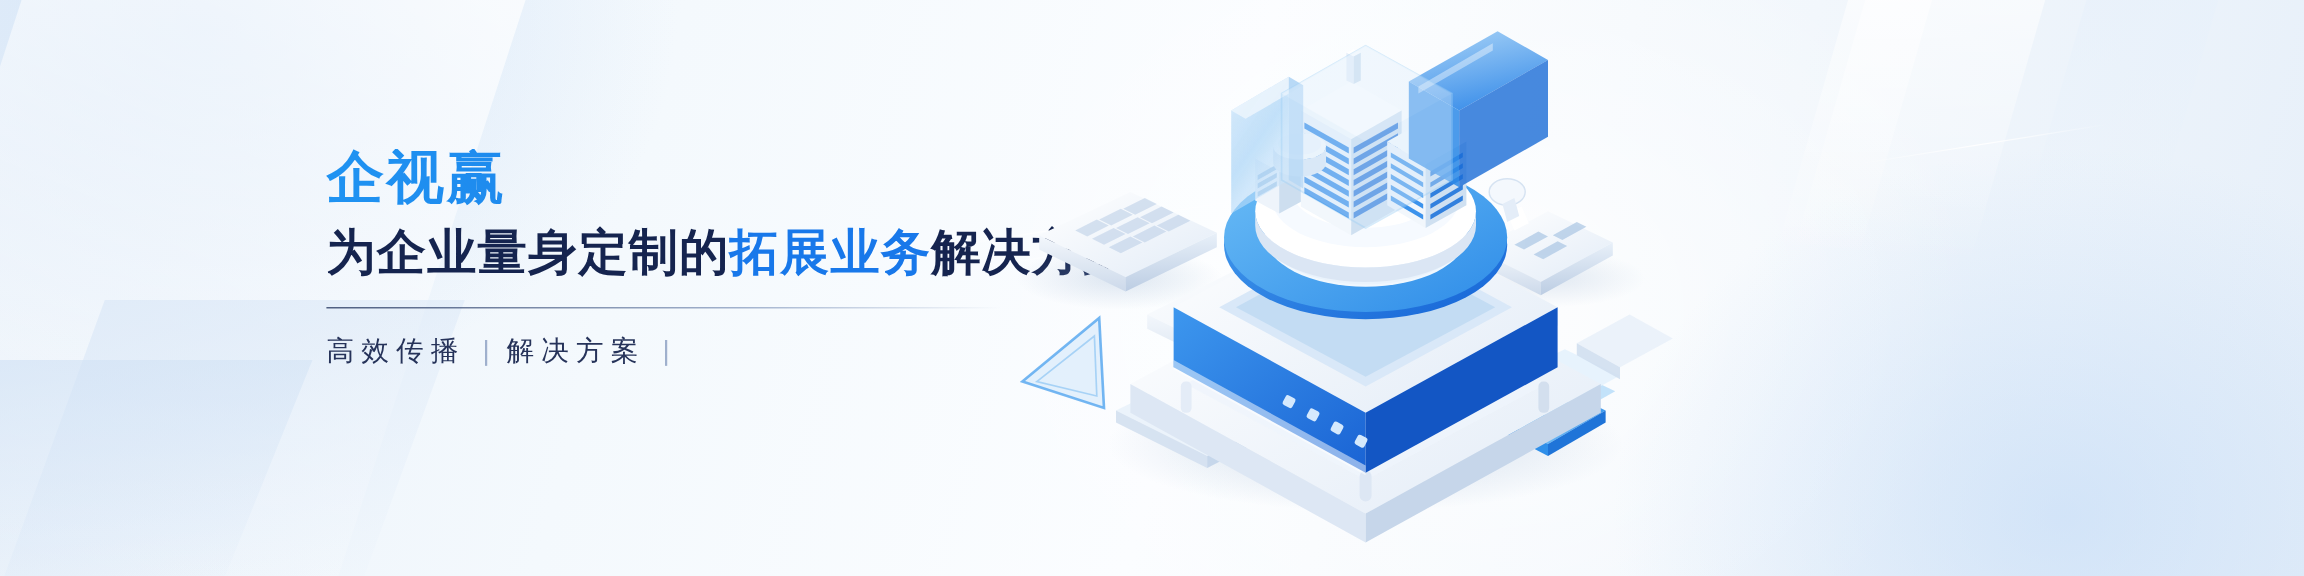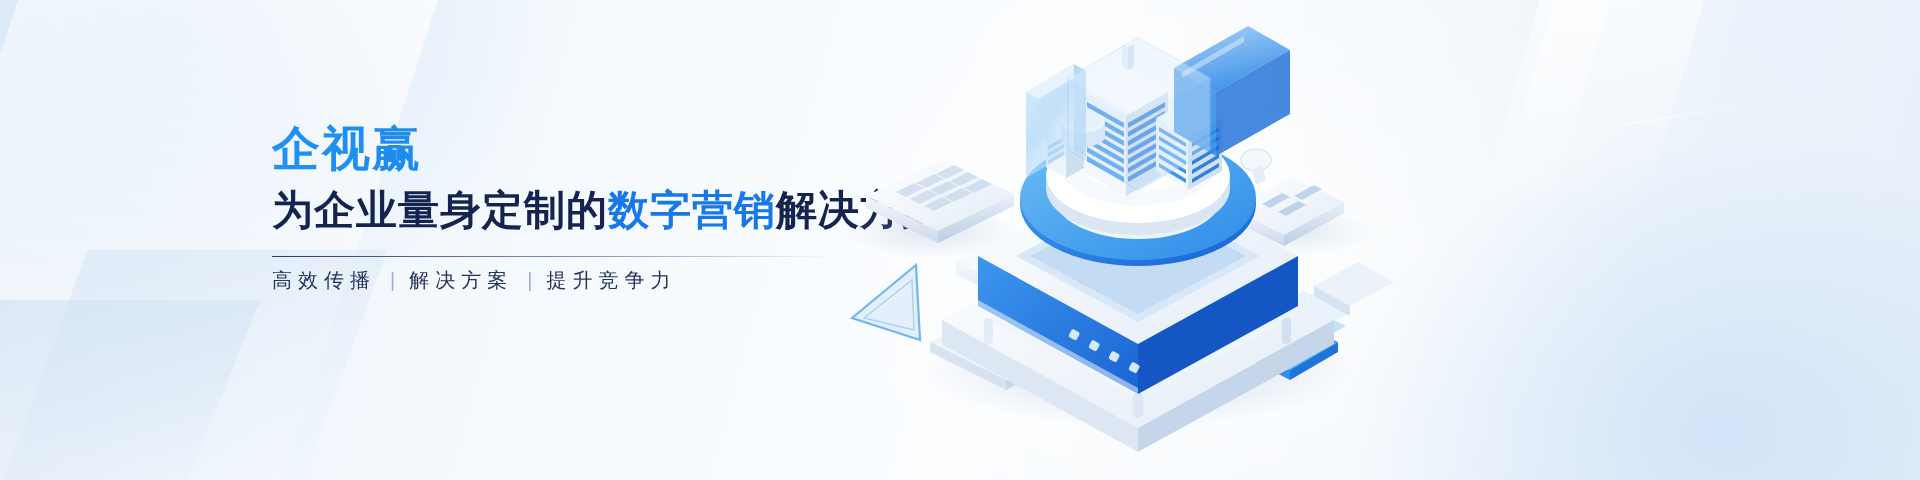--- a/index.html
+++ b/index.html
@@ -70,22 +70,22 @@
     letter-spacing:1px; color:#15244f; white-space:nowrap;
   }
   .headline .hl { color:#1878ea; }
 
   .rule {
     margin-top:22px; width:562px; height:1px;
     background:linear-gradient(90deg,#2b3c63 0%,#8fa2c3 62%,rgba(143,162,195,0) 100%);
   }
 
   .tagline {
-    margin-top:10px;
-    font-size:20px; color:#26335a; letter-spacing:6px;
+    margin-top:20px;
+    font-size:23px; color:#26335a; letter-spacing:6px;
     display:flex; align-items:center; white-space:nowrap;
   }
   .tagline .sep { color:#9fb0cd; margin:0 14px; font-weight:300; letter-spacing:0; }
 
   
   #art { position:absolute; left:838px; top:0; width:700px; height:480px; }
   #art svg { display:block; }
 </style>
 </head>
 <body>
@@ -105,31 +105,30 @@
 
   <div class="hair h1"></div>
   <div class="hair h2"></div>
   <div class="hair h3"></div>
 
   <div class="copy">
 
     <div class="brand">企视赢</div>
 
     <div class="headline">
-      <span>为企业量身定制的</span><span class="hl">数字营销</span><span>解决方案</span>
+      <span>为企业量身定制的</span><span class="hl">拓展业务</span><span>解决方案</span>
     </div>
 
     <div class="rule"></div>
 
     <div class="tagline">
       <span>高效传播</span>
       <span class="sep">|</span>
       <span>解决方案</span>
       <span class="sep">|</span>
-      <span>提升竞争力</span>
     </div>
   </div>
 
   <div id="art">
     <svg width="700" height="480" viewBox="0 0 700 480" xmlns="http://www.w3.org/2000/svg">
       <defs>
         <linearGradient id="gBlueDeep" x1="0" y1="0" x2="1" y2="1">
           <stop offset="0" stop-color="#4aa3f0"></stop>
             <stop offset="1" stop-color="#1463d6"></stop>
         </linearGradient>

